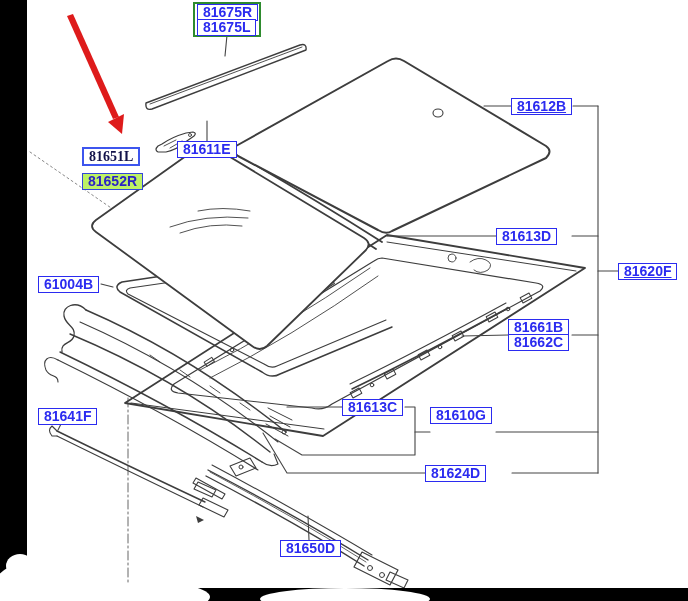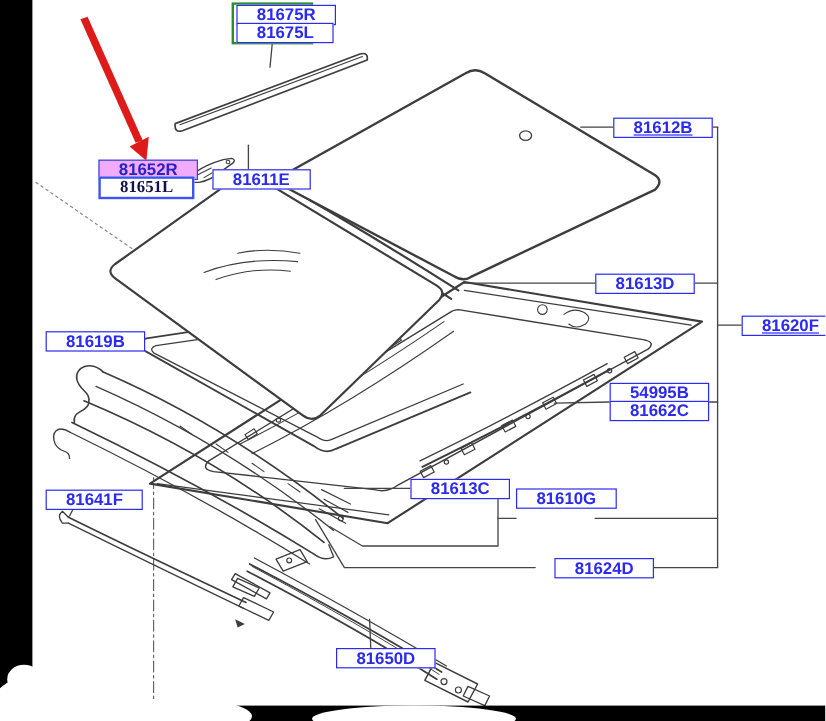--- a/index.html
+++ b/index.html
@@ -1,22 +1,22 @@
 <!DOCTYPE html>
 <html><head>
 <meta charset="utf-8">
 <style>
   html,body{margin:0;padding:0;background:#fff;}
   #stage{position:relative;width:688px;height:601px;background:#fff;overflow:hidden;
          font-family:"Liberation Sans",sans-serif;}
   #lineart{position:absolute;left:0;top:0;}
   .plabel{position:absolute;display:inline-block;border:1px solid #2b2bf0;background:#fff;
           color:#2b2bf0;font:bold 14px/15px "Liberation Sans",sans-serif;
-          padding:0 16px;letter-spacing:0;white-space:nowrap;cursor:pointer;}
-  .plabel.hl{background:#f0abfc;border-color:#3346d8;color:#2a22c4;}
+          padding:0 5px;letter-spacing:0;white-space:nowrap;cursor:pointer;}
+  .plabel.hl{background:#bef264;border-color:#3346d8;color:#2a22c4;margin-top:40px;}
   .plabel.hl2{border:2px solid #3d55ee;color:#12124a;}
   .greenbox{position:absolute;border:2px solid #2e8b2e;background:transparent;}
 </style>
 </head>
 <body>
 
 <div id="stage">
 
   <svg id="lineart" width="688" height="601" viewBox="0 0 688 601">
     <g fill="none" stroke="#3d3d3d" stroke-width="1.3" stroke-linecap="round" stroke-linejoin="round">
@@ -161,24 +161,24 @@
   </svg>
 
   <div class="greenbox" style="left:193px;top:2px;width:64px;height:31px;"></div>
 
   <div class="plabel" style="left:197px;top:4px;">81675R</div>
   <div class="plabel" style="left:197px;top:19px;">81675L</div>
   <div class="plabel" style="left:177px;top:104px;margin-top:37px;">81611E</div>
   <div class="plabel" style="left:511px;top:98px;text-decoration:underline;">81612B</div>
   <div class="plabel hl" style="left:82px;top:133px;">81652R</div>
   <div class="plabel hl2" style="left:82px;top:147px;font-family:Liberation Serif, serif;">81651L</div>
-  <div class="plabel" style="left:38px;top:276px;">81619B</div>
+  <div class="plabel" style="left:38px;top:276px;">61004B</div>
   <div class="plabel" style="left:496px;top:228px;">81613D</div>
   <div class="plabel" style="left:618px;top:263px;text-decoration:underline;">81620F</div>
-  <div class="plabel" style="left:508px;top:319px;">54995B</div>
+  <div class="plabel" style="left:508px;top:319px;">81661B</div>
   <div class="plabel" style="left:508px;top:334px;">81662C</div>
   <div class="plabel" style="left:38px;top:408px;">81641F</div>
   <div class="plabel" style="left:342px;top:399px;">81613C</div>
   <div class="plabel" style="left:430px;top:407px;">81610G</div>
-  <div class="plabel" style="left:462px;top:465px;">81624D</div>
+  <div class="plabel" style="left:425px;top:465px;">81624D</div>
   <div class="plabel" style="left:280px;top:540px;">81650D</div>
 
 </div>
 
 </body></html>

